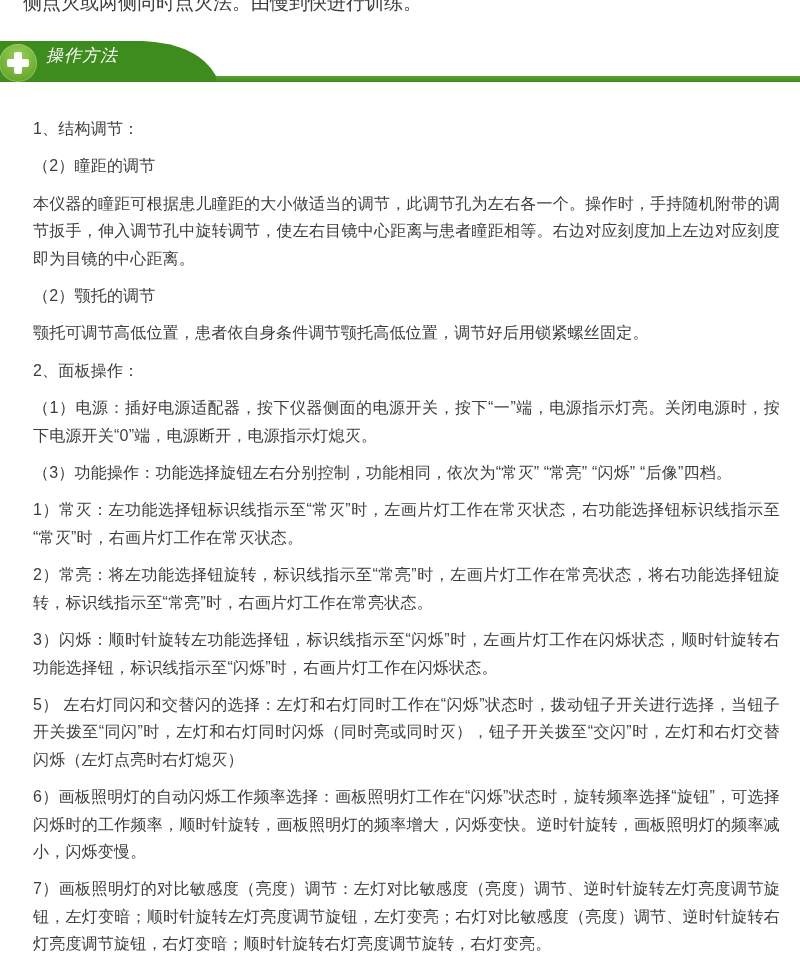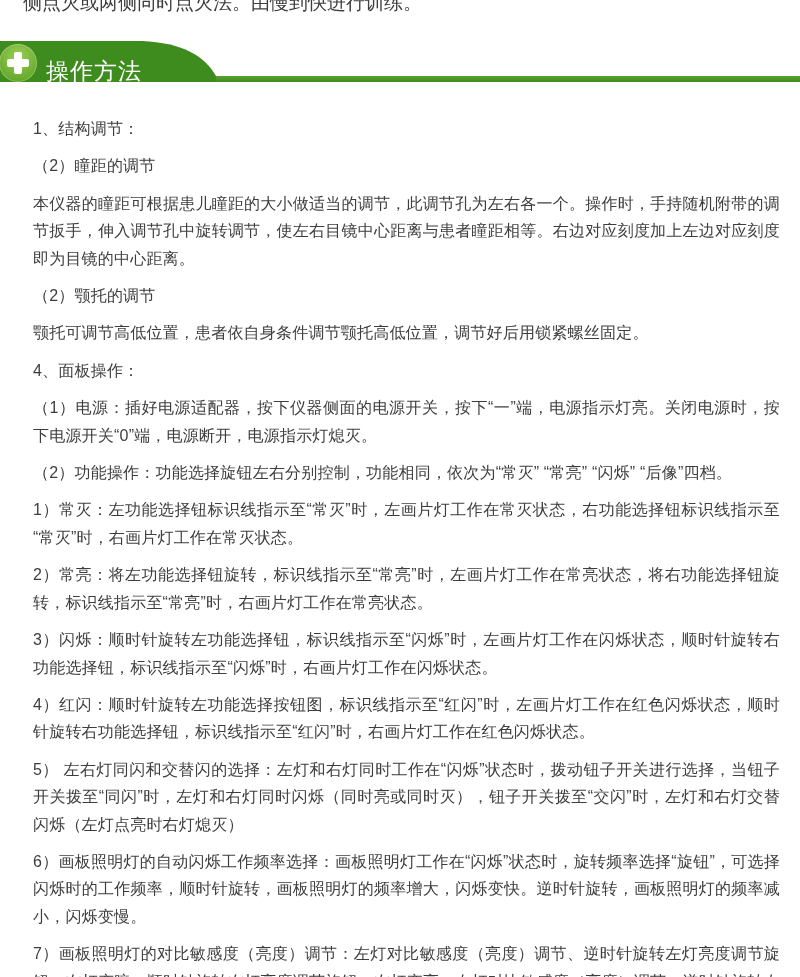--- a/index.html
+++ b/index.html
@@ -46,25 +46,26 @@
     position: absolute;
     left: 0;
     top: 0;
     width: 216px;
     height: 41px;
   }
   .banner-tab svg { display: block; }
   .banner-title {
     position: absolute;
     left: 46px;
-    top: 16px;
-    font-size: 23px;
+    top: 0;
+    font-size: 17px;
     line-height: 29px;
     color: #ffffff;
     letter-spacing: 1px;
+    font-style: italic;
   }
   .banner-icon {
     position: absolute;
     left: -1px;
     top: 3px;
     width: 38px;
     height: 38px;
     border-radius: 50%;
     background: radial-gradient(circle at 50% 32%, var(--icon-green-light, #9bce57), var(--icon-green-dark, #63a82a) 78%);
     box-shadow: 0 0 0 1px rgba(255,255,255,0.25) inset;
@@ -112,23 +113,22 @@
   </div>
   <div class="banner-title">操作方法</div>
 </div>
 
 <div class="content">
   <p>1、结构调节：</p>
   <p>（2）瞳距的调节</p>
   <p>本仪器的瞳距可根据患儿瞳距的大小做适当的调节，此调节孔为左右各一个。操作时，手持随机附带的调节扳手，伸入调节孔中旋转调节，使左右目镜中心距离与患者瞳距相等。右边对应刻度加上左边对应刻度即为目镜的中心距离。</p>
   <p>（2）颚托的调节</p>
   <p>颚托可调节高低位置，患者依自身条件调节颚托高低位置，调节好后用锁紧螺丝固定。</p>
-  <p>4、面板操作：</p>
+  <p>2、面板操作：</p>
   <p>（1）电源：插好电源适配器，按下仪器侧面的电源开关，按下“一”端，电源指示灯亮。关闭电源时，按下电源开关“0”端，电源断开，电源指示灯熄灭。</p>
-  <p>（2）功能操作：功能选择旋钮左右分别控制，功能相同，依次为“常灭” “常亮” “闪烁” “后像”四档。</p>
+  <p>（3）功能操作：功能选择旋钮左右分别控制，功能相同，依次为“常灭” “常亮” “闪烁” “后像”四档。</p>
   <p>1）常灭：左功能选择钮标识线指示至“常灭”时，左画片灯工作在常灭状态，右功能选择钮标识线指示至“常灭”时，右画片灯工作在常灭状态。</p>
   <p>2）常亮：将左功能选择钮旋转，标识线指示至“常亮”时，左画片灯工作在常亮状态，将右功能选择钮旋转，标识线指示至“常亮”时，右画片灯工作在常亮状态。</p>
   <p>3）闪烁：顺时针旋转左功能选择钮，标识线指示至“闪烁”时，左画片灯工作在闪烁状态，顺时针旋转右功能选择钮，标识线指示至“闪烁”时，右画片灯工作在闪烁状态。</p>
-  <p>4）红闪：顺时针旋转左功能选择按钮图，标识线指示至“红闪”时，左画片灯工作在红色闪烁状态，顺时针旋转右功能选择钮，标识线指示至“红闪”时，右画片灯工作在红色闪烁状态。</p>
   <p>5） 左右灯同闪和交替闪的选择：左灯和右灯同时工作在“闪烁”状态时，拨动钮子开关进行选择，当钮子开关拨至“同闪”时，左灯和右灯同时闪烁（同时亮或同时灭），钮子开关拨至“交闪”时，左灯和右灯交替闪烁（左灯点亮时右灯熄灭）</p>
   <p>6）画板照明灯的自动闪烁工作频率选择：画板照明灯工作在“闪烁”状态时，旋转频率选择“旋钮”，可选择闪烁时的工作频率，顺时针旋转，画板照明灯的频率增大，闪烁变快。逆时针旋转，画板照明灯的频率减小，闪烁变慢。</p>
   <p>7）画板照明灯的对比敏感度（亮度）调节：左灯对比敏感度（亮度）调节、逆时针旋转左灯亮度调节旋钮，左灯变暗；顺时针旋转左灯亮度调节旋钮，左灯变亮；右灯对比敏感度（亮度）调节、逆时针旋转右灯亮度调节旋钮，右灯变暗；顺时针旋转右灯亮度调节旋转，右灯变亮。</p>
 </div>
 
 </body></html>

